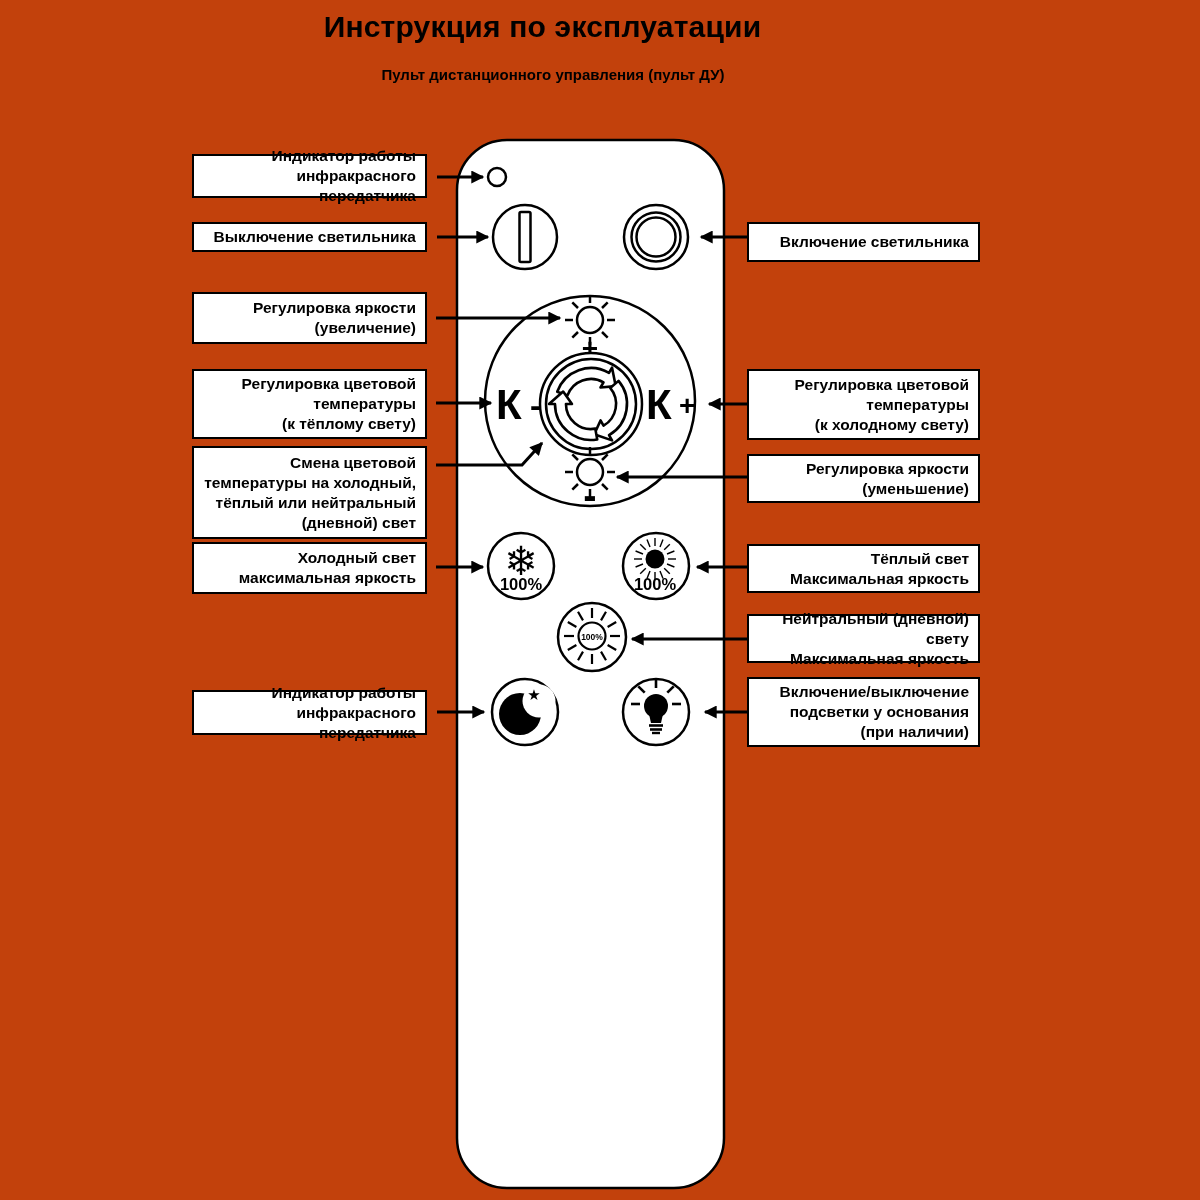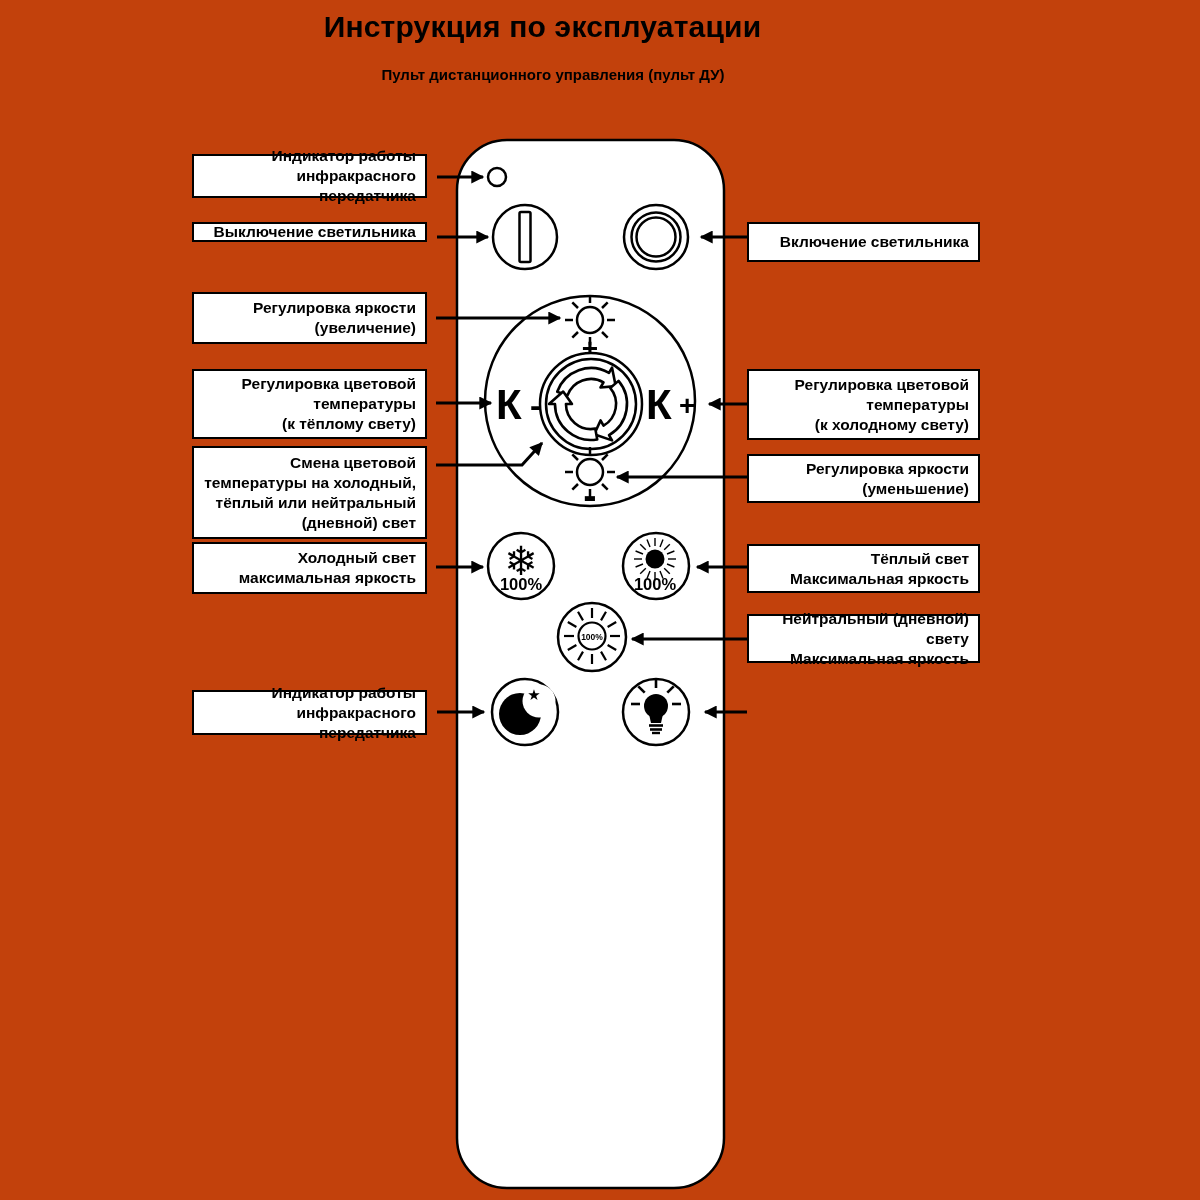--- a/index.html
+++ b/index.html
@@ -191,21 +191,21 @@
       <line x1="747" y1="404" x2="709" y2="404" marker-end="url(#ah)"></line>
       <line x1="747" y1="477" x2="617" y2="477" marker-end="url(#ah)"></line>
       <line x1="747" y1="567" x2="697" y2="567" marker-end="url(#ah)"></line>
       <line x1="747" y1="639" x2="632" y2="639" marker-end="url(#ah)"></line>
       <line x1="747" y1="712" x2="705" y2="712" marker-end="url(#ah)"></line>
     </g>
   </svg>
 
   <div class="callout left-col" style="top:154px;height:44px;">Индикатор работы
 инфракрасного передатчика</div>
-  <div class="callout left-col" style="top:222px;height:20px;">Выключение светильника</div>
+  <div class="callout left-col" style="top:222px;height:30px;">Выключение светильника</div>
   <div class="callout left-col" style="top:292px;height:52px;">Регулировка яркости
 (увеличение)</div>
   <div class="callout left-col" style="top:369px;height:70px;">Регулировка цветовой
 температуры
 (к тёплому свету)</div>
   <div class="callout left-col" style="top:446px;height:93px;">Смена цветовой
 температуры на холодный,
 тёплый или нейтральный
 (дневной) свет</div>
   <div class="callout left-col" style="top:542px;height:52px;">Холодный свет
@@ -216,14 +216,17 @@
   <div class="callout right-col" style="top:222px;height:40px;">Включение светильника</div>
   <div class="callout right-col" style="top:369px;height:71px;">Регулировка цветовой
 температуры
 (к холодному свету)</div>
   <div class="callout right-col" style="top:454px;height:49px;">Регулировка яркости
 (уменьшение)</div>
   <div class="callout right-col" style="top:544px;height:49px;">Тёплый свет
 Максимальная яркость</div>
   <div class="callout right-col" style="top:614px;height:49px;">Нейтральный (дневной) свету
 Максимальная яркость</div>
+  <div class="callout right-col" style="top:677px;height:70px;">Включение/выключение
+подсветки у основания
+(при наличии)</div>
 
 </div>
 
 </body></html>

